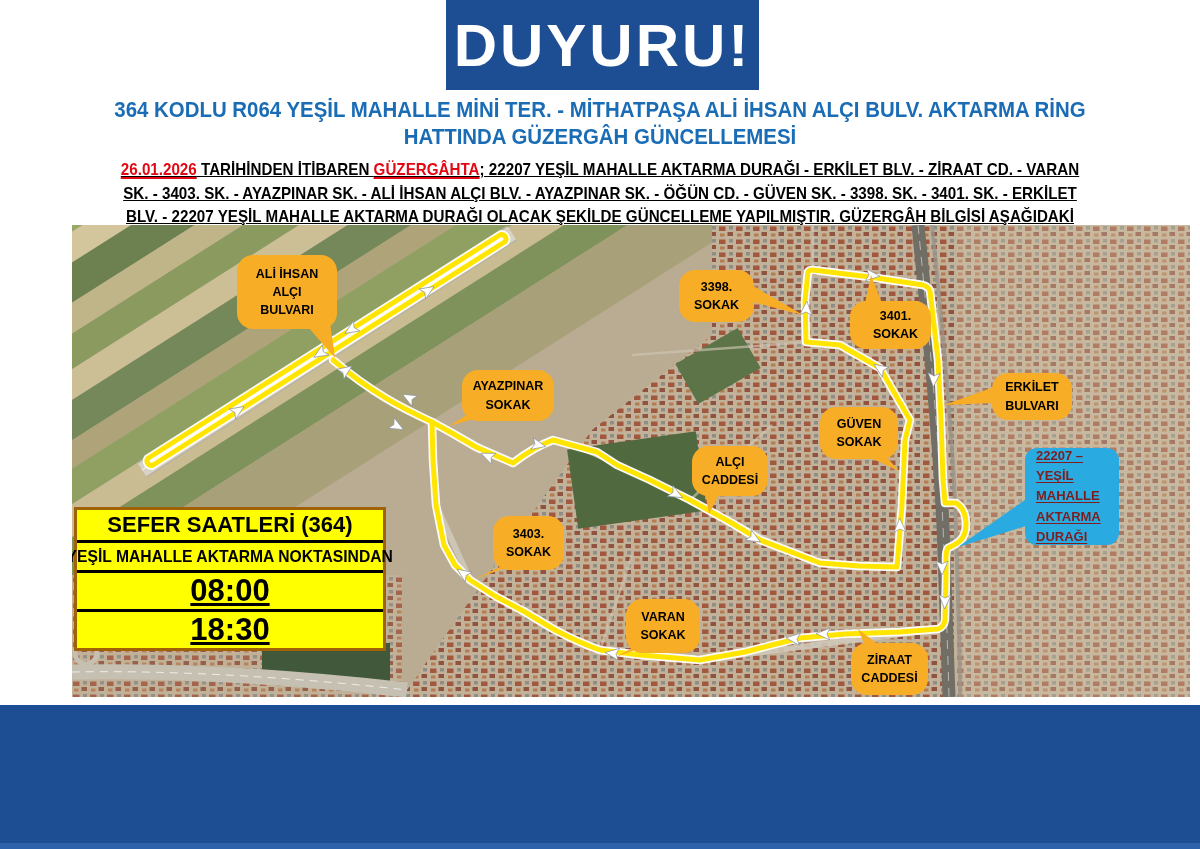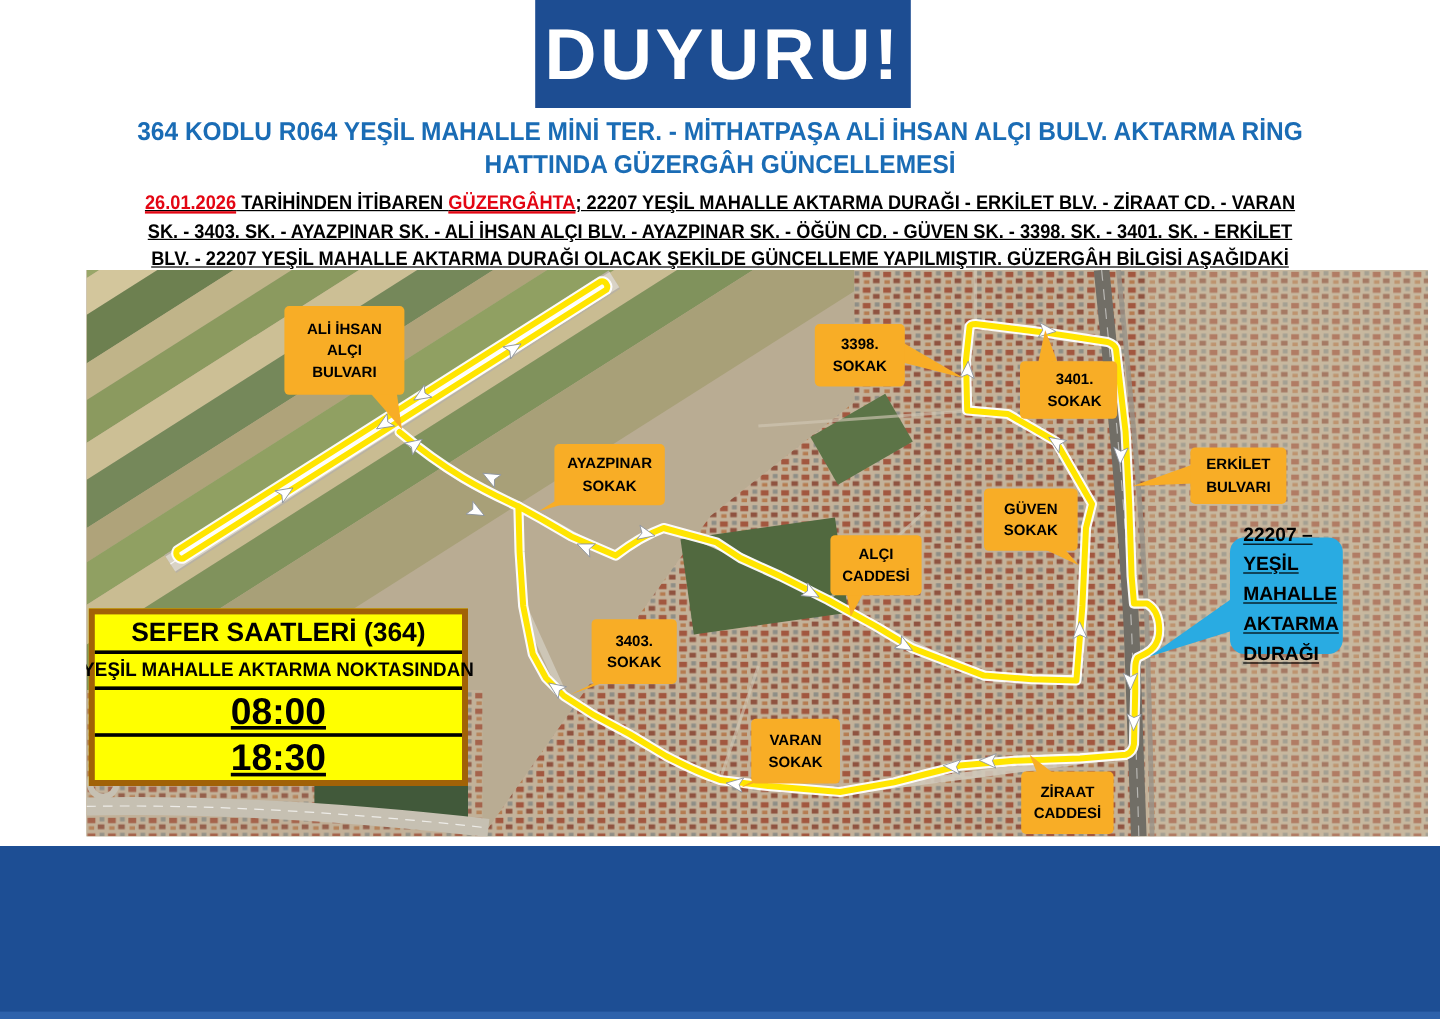--- a/index.html
+++ b/index.html
@@ -16,31 +16,31 @@
   
   .heading{position:absolute;left:0;top:97px;width:1200px;text-align:center;color:#1a6cb5;font-weight:700;}
   .heading .hline{white-space:nowrap;font-size:21.5px;line-height:27px;transform:scaleX(.95);transform-origin:center;}
   .announce{position:absolute;left:0;top:158px;width:1200px;text-align:center;color:#000;font-weight:700;text-decoration:underline;}
   .announce .aline{white-space:nowrap;font-size:16.5px;line-height:23.5px;transform:scaleX(.92);transform-origin:center;}
   .red-underline{color:#e30613;text-decoration:underline;text-decoration-thickness:2px;text-underline-offset:2px;}
   
   #map{position:absolute;left:72px;top:225px;width:1118px;height:472px;background:#b9ac93;overflow:hidden;}
   #map svg{position:absolute;left:0;top:0;}
   .callout{
-    position:absolute;background:#f8ad26;border-radius:4px;color:#000;font-weight:700;
+    position:absolute;background:#f8ad26;border-radius:16px;color:#000;font-weight:700;
     font-size:12.5px;line-height:1.45;text-align:center;display:flex;align-items:center;
     justify-content:center;white-space:pre-line;z-index:3;padding:2px;
   }
   .callout.blue{
-    background:#29abe2;color:#000000;text-align:left;justify-content:flex-start;padding-left:11px;
-    border-radius:12px;text-decoration:underline;text-underline-offset:2px;line-height:1.55;font-size:16px;
+    background:#29abe2;color:#7f1d1d;text-align:left;justify-content:flex-start;padding-left:11px;
+    border-radius:12px;text-decoration:underline;text-underline-offset:2px;line-height:1.55;font-size:13px;
   }
   
   .schedule{
-    position:absolute;left:2px;top:282px;width:306px;background:#ffff00;border:5px solid #a16207;z-index:4;
+    position:absolute;left:2px;top:282px;width:306px;background:#ffff00;border:3px solid #a16207;z-index:4;
     color:#000;font-weight:700;text-align:center;
   }
   .schedule .row{display:flex;align-items:center;justify-content:center;}
   .schedule .row + .row{border-top:3px solid #000;}
   .sch-title{height:30px;font-size:22px;}
   .sch-sub{height:27px;font-size:16.5px;transform-origin:center;}
   .sch-sub span{display:inline-block;transform:scaleX(.95);white-space:nowrap;}
   .sch-time{height:36px;font-size:31px;text-decoration:underline;}
   
   .footer{position:absolute;left:0;top:705px;width:1200px;height:144px;background:#1d4e94;}

